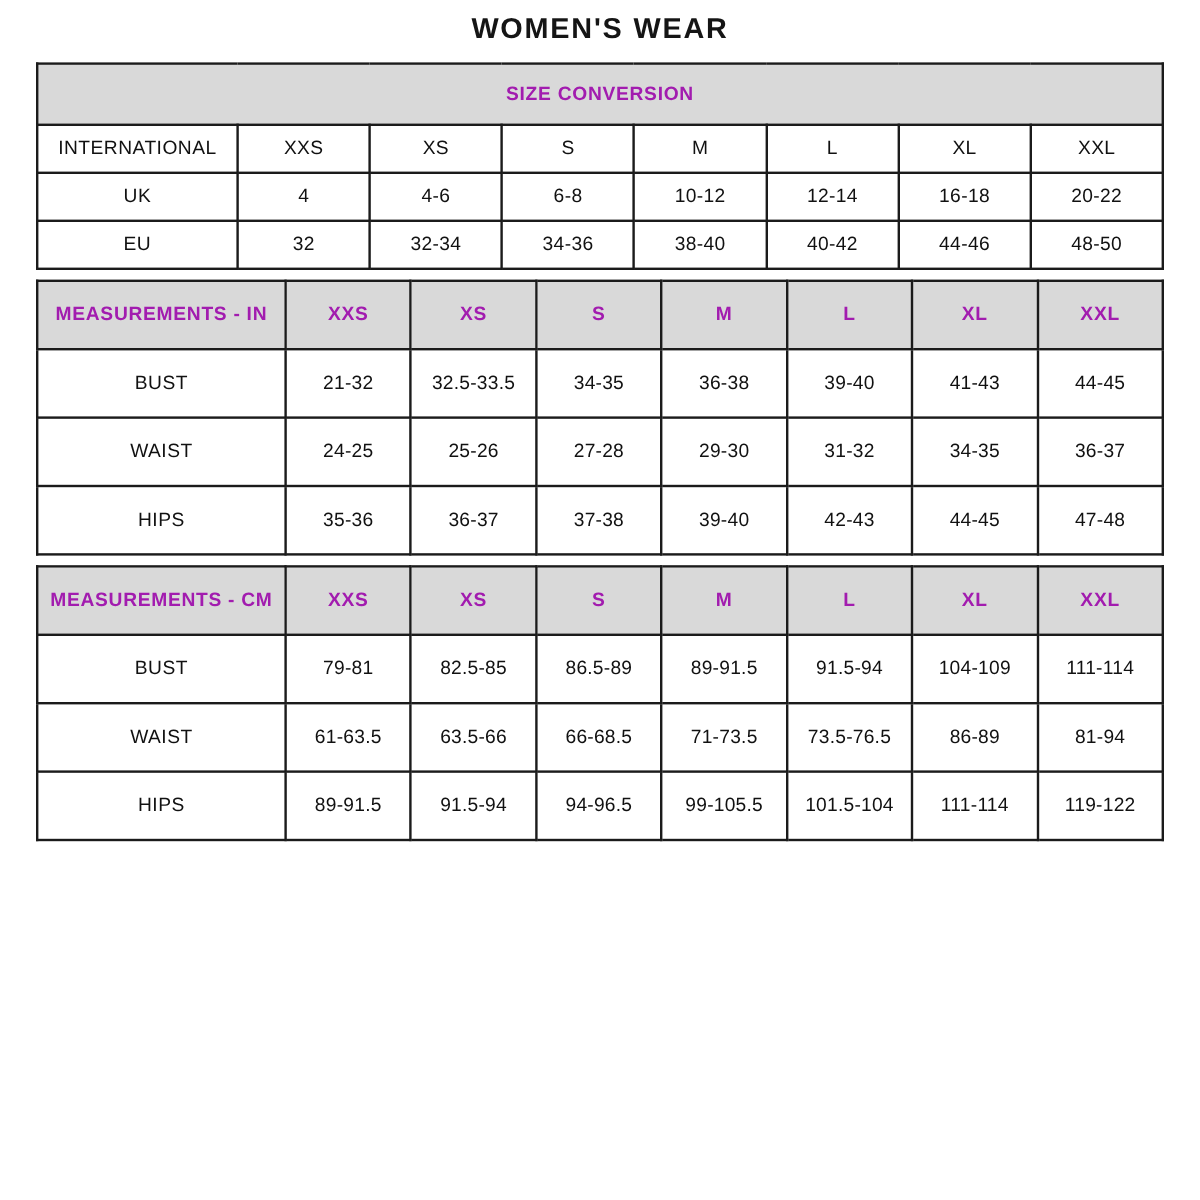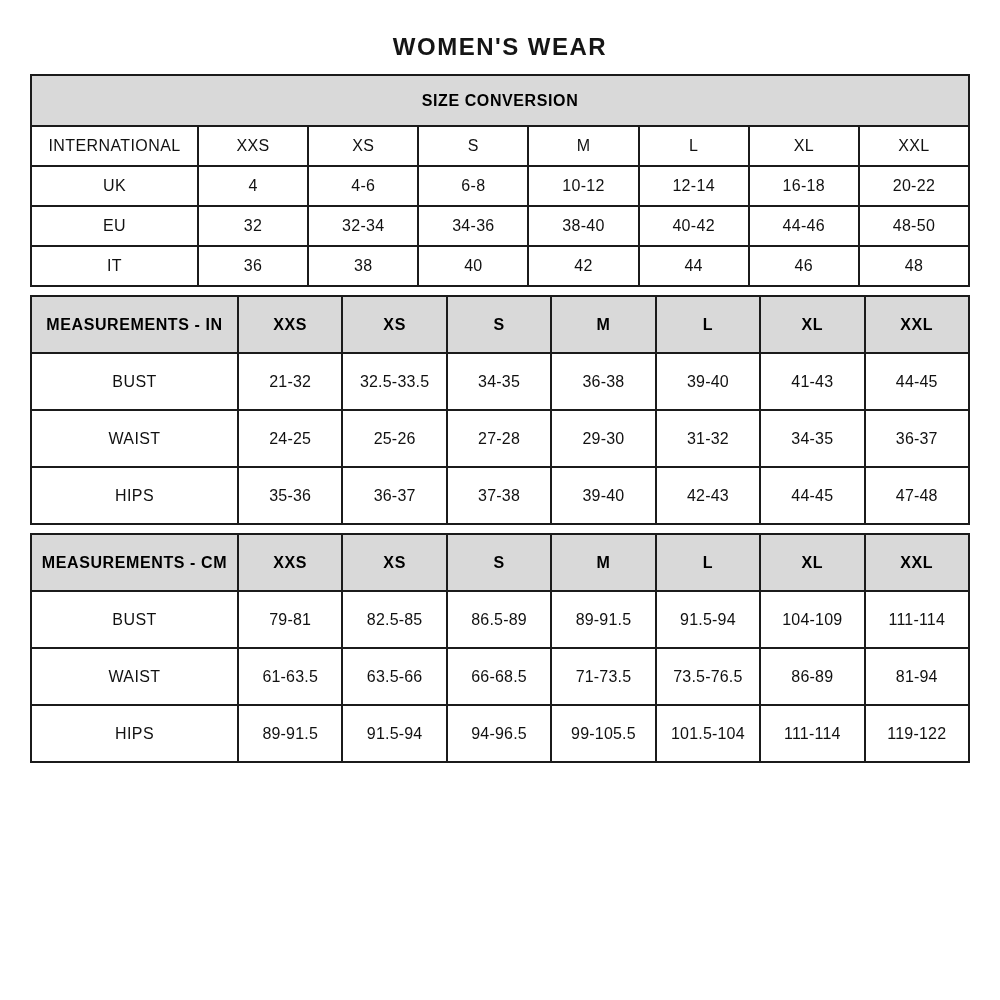--- a/index.html
+++ b/index.html
@@ -9,21 +9,21 @@
     --text:#111111;
   }
   *{box-sizing:border-box;}
   html,body{margin:0;padding:0;}
   body{
     width:1000px;height:1000px;
     background:var(--bg);
     color:var(--text);
     font-family:"Liberation Sans", sans-serif;
   }
-  .page{padding:24px 30px 0 30px;}
+  .page{padding:2px 30px 0 30px;}
   .title{
     text-align:center;
     font-size:24px;
     font-weight:700;
     letter-spacing:1.5px;
     margin:9px 0 13px 0;
     color:#151515;
   }
   table.grid{
     width:940px;
@@ -36,21 +36,21 @@
     text-align:center;
     vertical-align:middle;
     padding:0 2px;
     overflow:hidden;
   }
   .table-title{
     background:var(--header-bg);
     font-weight:700;
     font-size:16px;
     letter-spacing:0.6px;
-    color:#000000;
+    color:#a21caf;
   }
   .conv thead tr{height:51px;}
   .conv tbody tr{height:40px;}
   .meas thead tr{height:57px;}
   .meas tbody tr{height:57px;}
   .conv col.c-label{width:167px;}
   .meas col.c-label{width:207px;}
   .row-label{font-size:16px;letter-spacing:0.4px;}
   .conv .value-cell{font-size:16px;letter-spacing:0.3px;}
   .meas .value-cell{font-size:16px;letter-spacing:0.2px;}
@@ -95,30 +95,20 @@
         </tr>
         <tr>
           <td class="row-label">EU</td>
           <td class="value-cell">32</td>
           <td class="value-cell">32-34</td>
           <td class="value-cell">34-36</td>
           <td class="value-cell">38-40</td>
           <td class="value-cell">40-42</td>
           <td class="value-cell">44-46</td>
           <td class="value-cell">48-50</td>
-        </tr>
-        <tr>
-          <td class="row-label">IT</td>
-          <td class="value-cell">36</td>
-          <td class="value-cell">38</td>
-          <td class="value-cell">40</td>
-          <td class="value-cell">42</td>
-          <td class="value-cell">44</td>
-          <td class="value-cell">46</td>
-          <td class="value-cell">48</td>
         </tr>
       </tbody>
   </table>
 
   <table class="grid meas">
     <colgroup>
         <col class="c-label">
         <col span="7" class="c-size">
       </colgroup>
     <thead>

